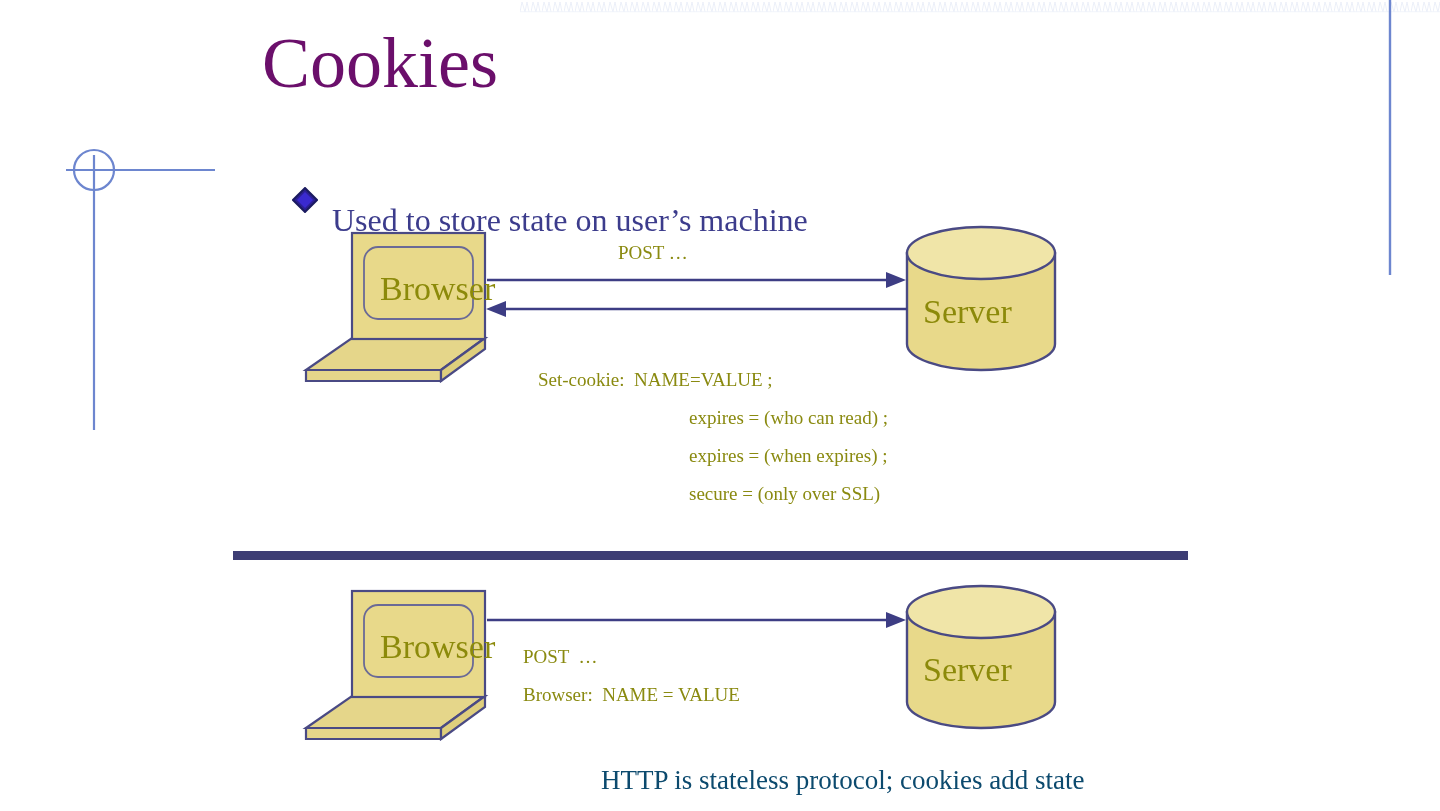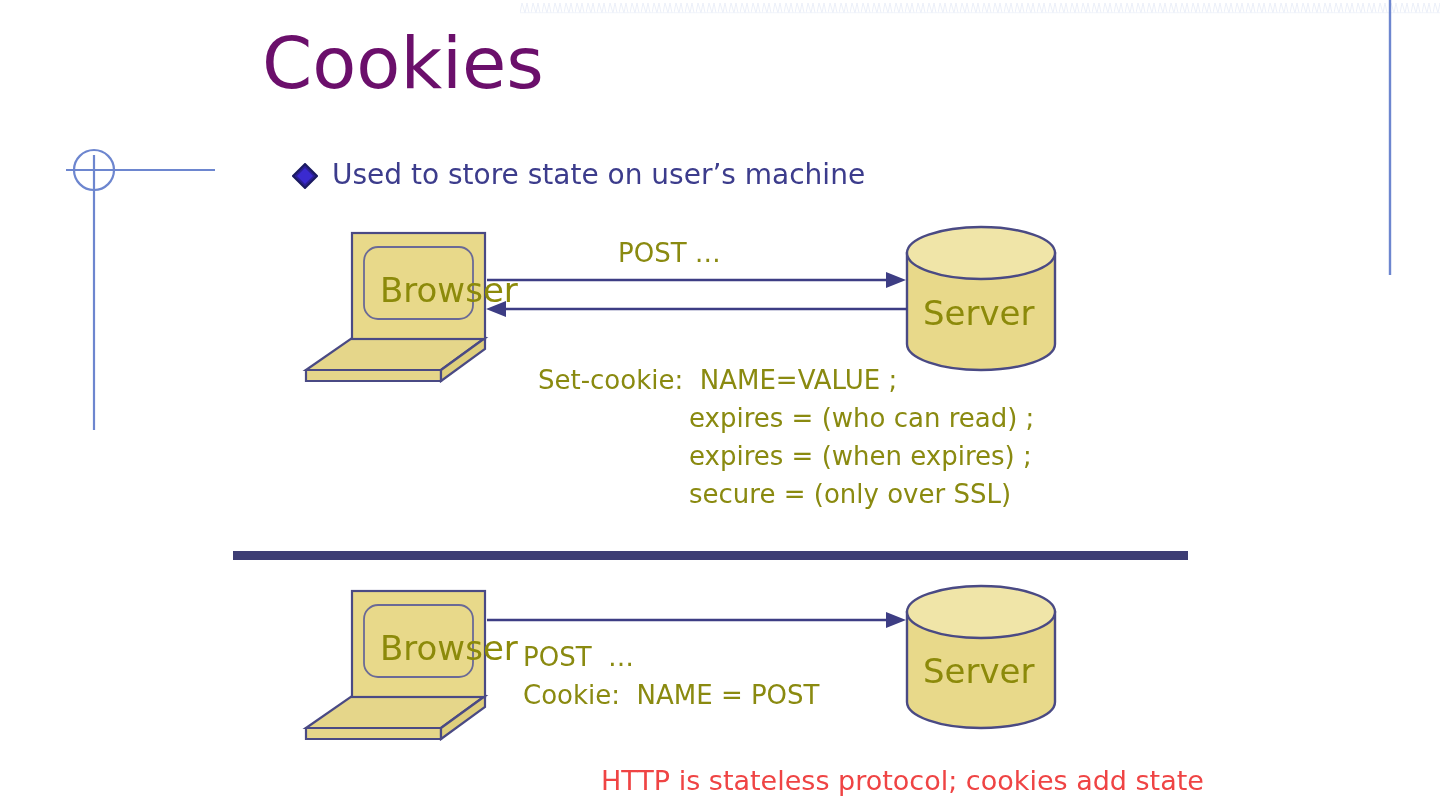--- a/index.html
+++ b/index.html
@@ -14,20 +14,21 @@
     overflow: hidden;
     font-family: "DejaVu Sans", "Liberation Sans", sans-serif;
   }
 
   #slide {
     position: absolute;
     left: 0; top: 0;
     width: 1440px;
     height: 690px;
     background: #ffffff;
+    font-family: Liberation Serif, serif;
   }
 
   
   .top-pattern {
     position: absolute;
     left: 520px;
     top: 0px;
     width: 920px;
     height: 14px;
     opacity: 0.30;
@@ -76,24 +77,25 @@
     gap: 14px;
   }
   .bullet-diamond {
     width: 26px;
     height: 26px;
     flex: 0 0 auto;
     position: relative;
     top: 1px;
   }
   .bullet-text {
-    font-size: 28px;
+    font-size: 32px;
     color: #3c3c8c;
     white-space: nowrap;
     line-height: 1.1;
+    margin-top: 43px;
   }
 
   
   .shape-layer {
     position: absolute;
     left: 0; top: 0;
     width: 1440px;
     height: 811px;
     pointer-events: none;
   }
@@ -108,42 +110,42 @@
     font-size: 34px;
   }
   .server-label {
     font-size: 34px;
   }
 
   
   .olive-text {
     position: absolute;
     color: #8a8a10;
-    font-size: 26px;
+    font-size: 19px;
     line-height: 38px;
     white-space: pre;
   }
 
   
   .divider {
     position: absolute;
     left: 233px;
     top: 551px;
     width: 955px;
     height: 9px;
     background: #3d3d74;
   }
 
   
   .footer-caption {
     position: absolute;
     left: 601px;
     top: 765px;
     font-size: 27px;
-    color: #ef4444;
+    color: #0c4a6e;
     white-space: nowrap;
   }
 </style>
 </head>
 <body>
 
 <div id="slide">
 
   <div class="top-pattern">
     <svg width="920" height="14" viewBox="0 0 920 14" xmlns="http://www.w3.org/2000/svg">
@@ -241,17 +243,17 @@
 
   <div class="olive-text" style="left:538px; top:361px;">Set-cookie:  NAME=VALUE ;</div>
 
   <div class="olive-text" style="left:689px; top:399px;">expires = (who can read) ;</div>
   <div class="olive-text" style="left:689px; top:475px;">secure = (only over SSL)</div>
   <div class="olive-text" style="left:689px; top:437px;">expires = (when expires) ;</div>
 
   <div class="divider"></div>
 
   <div class="olive-text" style="left:523px; top:638px;">POST  …</div>
-  <div class="olive-text" style="left:523px; top:676px;">Cookie:  NAME = POST</div>
+  <div class="olive-text" style="left:523px; top:676px;">Browser:  NAME = VALUE</div>
 
   <div class="footer-caption">HTTP is stateless protocol; cookies add state</div>
 
 </div>
 
 </body></html>

